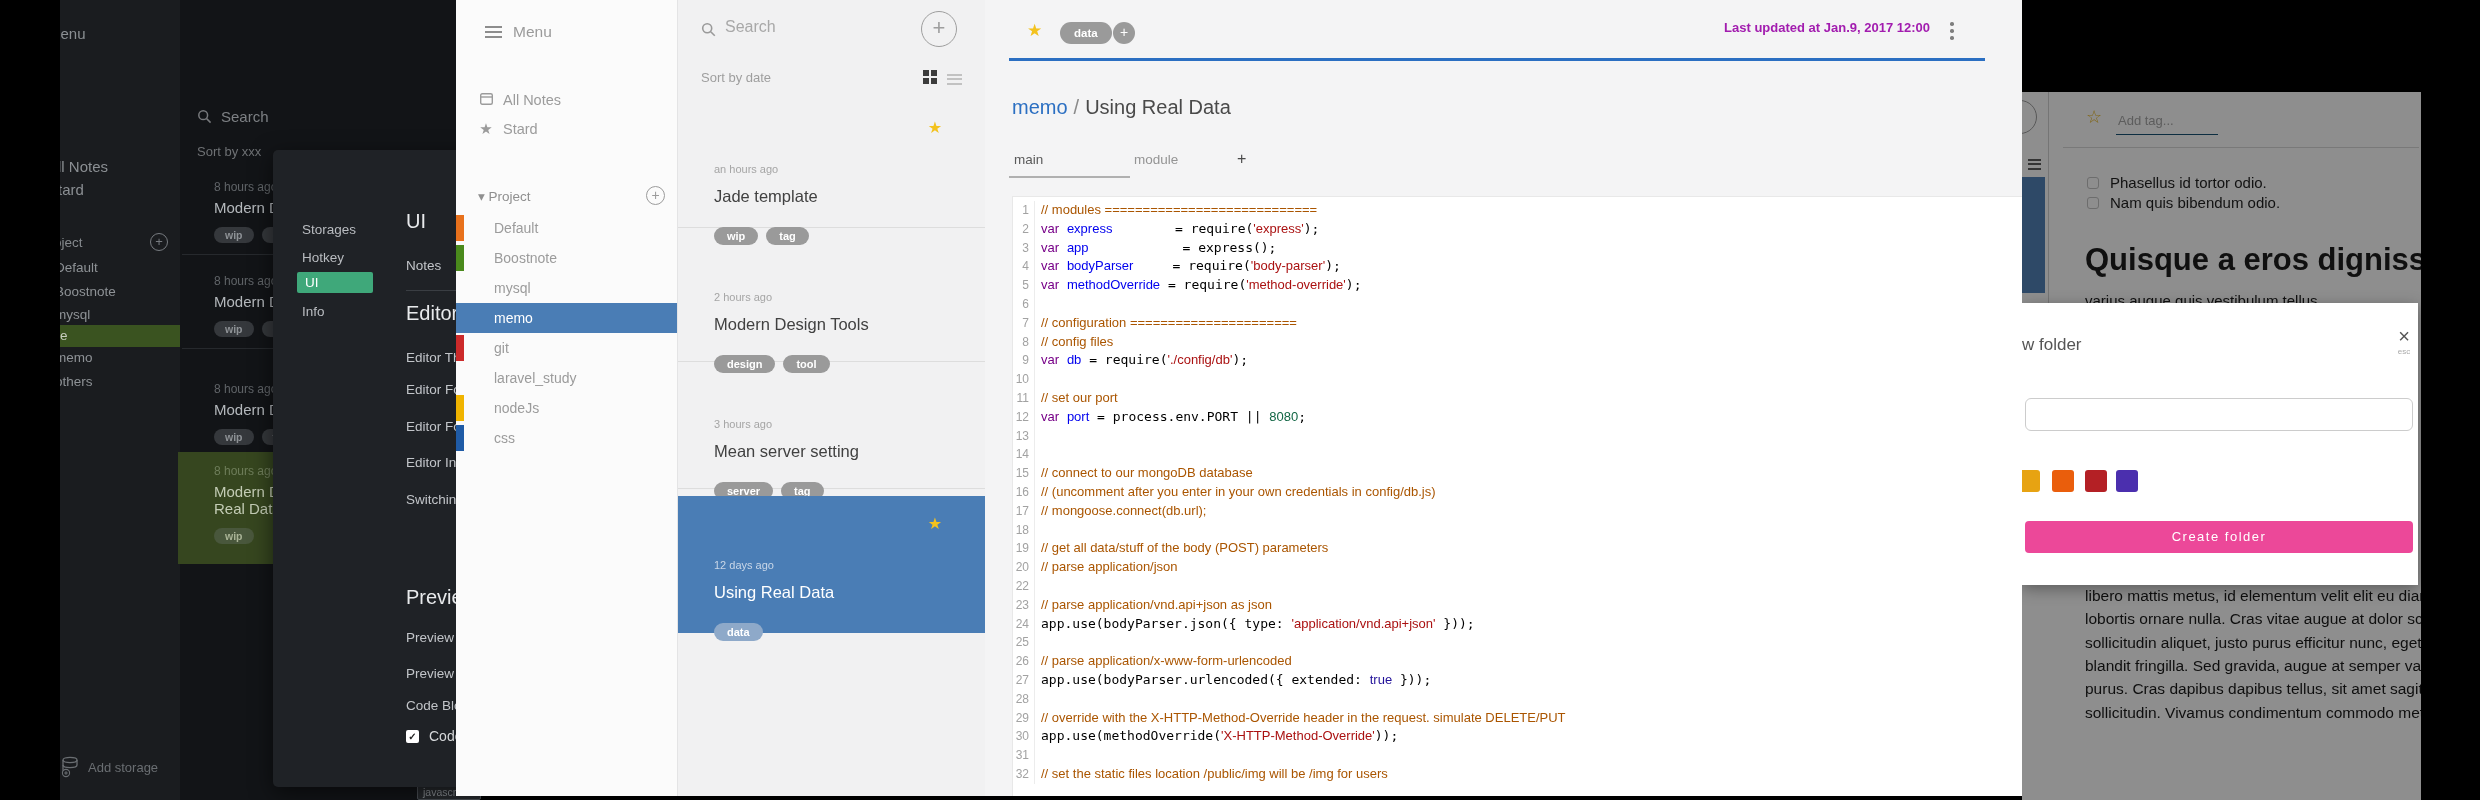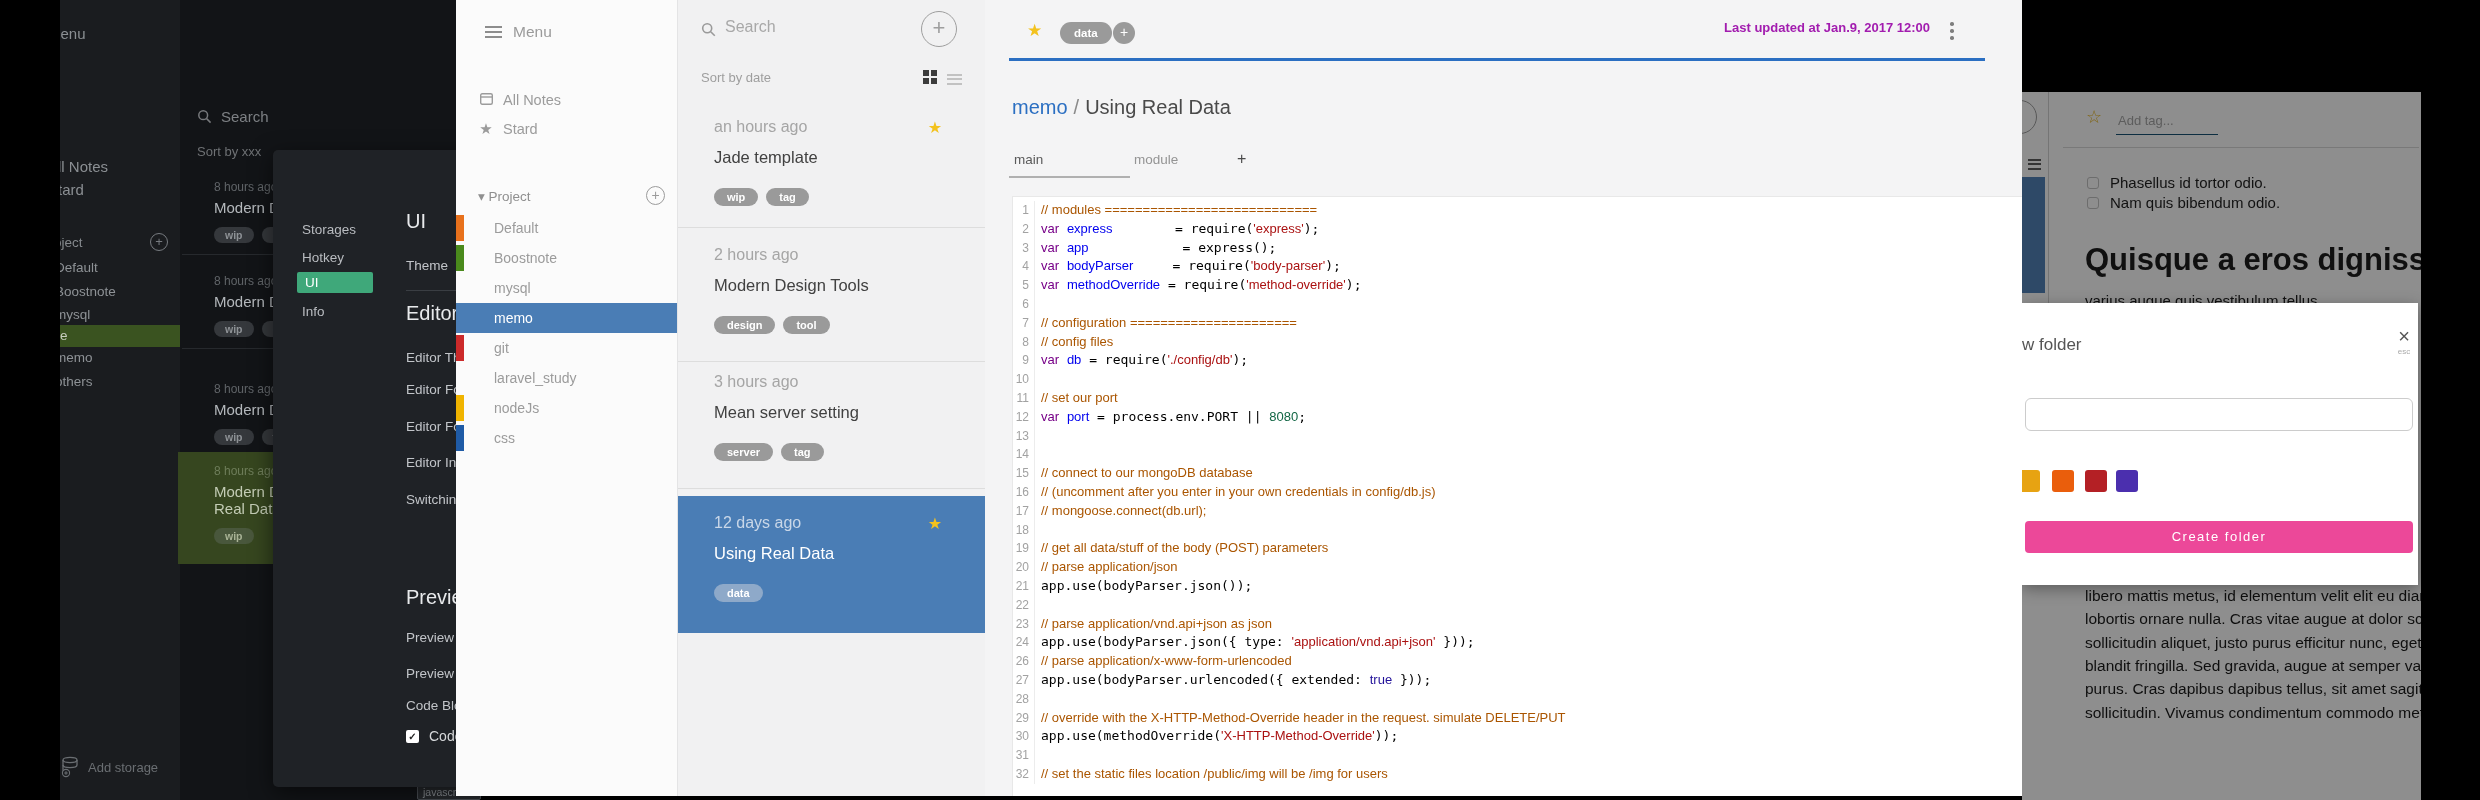--- a/index.html
+++ b/index.html
@@ -60,21 +60,21 @@
   #m-search{position:absolute;left:45px;top:17px;width:150px;border:none;outline:none;background:transparent;font-size:16px;color:#555;}
   #m-search::placeholder{color:#a8a8a8;}
   .m-plus-note{position:absolute;left:243px;top:11px;width:36px;height:36px;border:1.5px solid #9e9e9e;border-radius:50%;color:#9e9e9e;font-size:22px;line-height:31px;text-align:center;font-weight:300;}
   .m-sort{position:absolute;left:23px;top:70px;font-size:13px;color:#9e9e9e;}
   .grid-ic{position:absolute;left:245px;top:70px;display:grid;grid-template-columns:6px 6px;grid-template-rows:6px 6px;gap:2px;}
   .grid-ic i{background:#3c3c3c;}
   .list-ic{position:absolute;left:269px;top:71px;width:15px;}
   .list-ic i{display:block;height:2px;background:#c2c2c2;margin:2.5px 0;}
   .m-note{position:absolute;left:0;width:308px;padding:18px 0 0 36px;}
   .m-note.divider{border-bottom:1px solid #dddddd;}
-  .m-note .nd{font-size:16px;color:#a5a5a5;}
+  .m-note .nd{font-size:11px;color:#a5a5a5;margin-top:45px;}
   .m-note .nt{font-size:16.5px;color:#414141;margin-top:12px;}
   .m-note .ntags{margin-top:20px;}
   .m-note .nstar{position:absolute;right:44px;top:18px;font-size:16px;color:#f3c21e;}
   .m-pill{display:inline-block;background:#9a9a9a;color:#fff;font-size:11px;font-weight:bold;padding:3px 13px;border-radius:10px;margin-right:8px;}
   .m-note.sel{background:#4a7db5;}
   .m-note.sel .nd{color:#c9d7e8;}
   .m-note.sel .nt{color:#fff;}
   .m-note.sel .m-pill{background:#8ea9c9;}
 
   #m-editor{position:absolute;left:529px;top:0;width:1037px;height:796px;background:#f4f4f5;}
@@ -206,21 +206,21 @@
 
   <div id="settings">
     <div id="sp-nav">
         <div class="sp-nav-item" style="top: 72px;">Storages</div>
         <div class="sp-nav-item" style="top: 100px;">Hotkey</div>
         <div class="sp-pill" style="background: rgb(63, 168, 122); top: 122px;">UI</div>
         <div class="sp-nav-item" style="top: 154px;">Info</div>
       </div>
     <div id="sp-content">
         <div class="sp-h" style="top: 60px;">UI</div>
-        <div class="sp-i" style="top: 108px;">Theme</div>
+        <div class="sp-i" style="top: 108px;">Notes</div>
         <div class="sp-div" style="top: 140px;"></div>
         <div class="sp-h" style="top: 152px;">Editor</div>
         <div class="sp-i" style="top: 200px;">Editor Th</div>
         <div class="sp-i" style="top: 232px;">Editor Fo</div>
         <div class="sp-i" style="top: 269px;">Editor Fo</div>
         <div class="sp-i" style="top: 305px;">Editor Inc</div>
         <div class="sp-i" style="top: 342px;">Switching</div>
         <div class="sp-h" style="top: 436px;">Previe</div>
         <div class="sp-i" style="top: 480px;">Preview F</div>
         <div class="sp-i" style="top: 516px;">Preview F</div>
@@ -407,34 +407,34 @@
           </div>
           <div class="cl">
             <span class="ln">19</span>
             <pre><span class="tok-c">// get all data/stuff of the body (POST) parameters</span></pre>
           </div>
           <div class="cl">
             <span class="ln">20</span>
             <pre><span class="tok-c">// parse application/json</span></pre>
           </div>
           <div class="cl">
-            <span class="ln">21</span>
-            <pre>app.use(bodyParser.json());</pre>
-          </div>
-          <div class="cl">
             <span class="ln">22</span>
             <pre></pre>
           </div>
           <div class="cl">
             <span class="ln">23</span>
             <pre><span class="tok-c">// parse application/vnd.api+json as json</span></pre>
           </div>
           <div class="cl">
             <span class="ln">24</span>
             <pre>app.use(bodyParser.json({ type: <span class="tok-s">'application/vnd.api+json'</span> }));</pre>
+          </div>
+          <div class="cl">
+            <span class="ln">25</span>
+            <pre></pre>
           </div>
           <div class="cl">
             <span class="ln">26</span>
             <pre><span class="tok-c">// parse application/x-www-form-urlencoded</span></pre>
           </div>
           <div class="cl">
             <span class="ln">27</span>
             <pre>app.use(bodyParser.urlencoded({ extended: <span class="tok-a">true</span> }));</pre>
           </div>
           <div class="cl">

